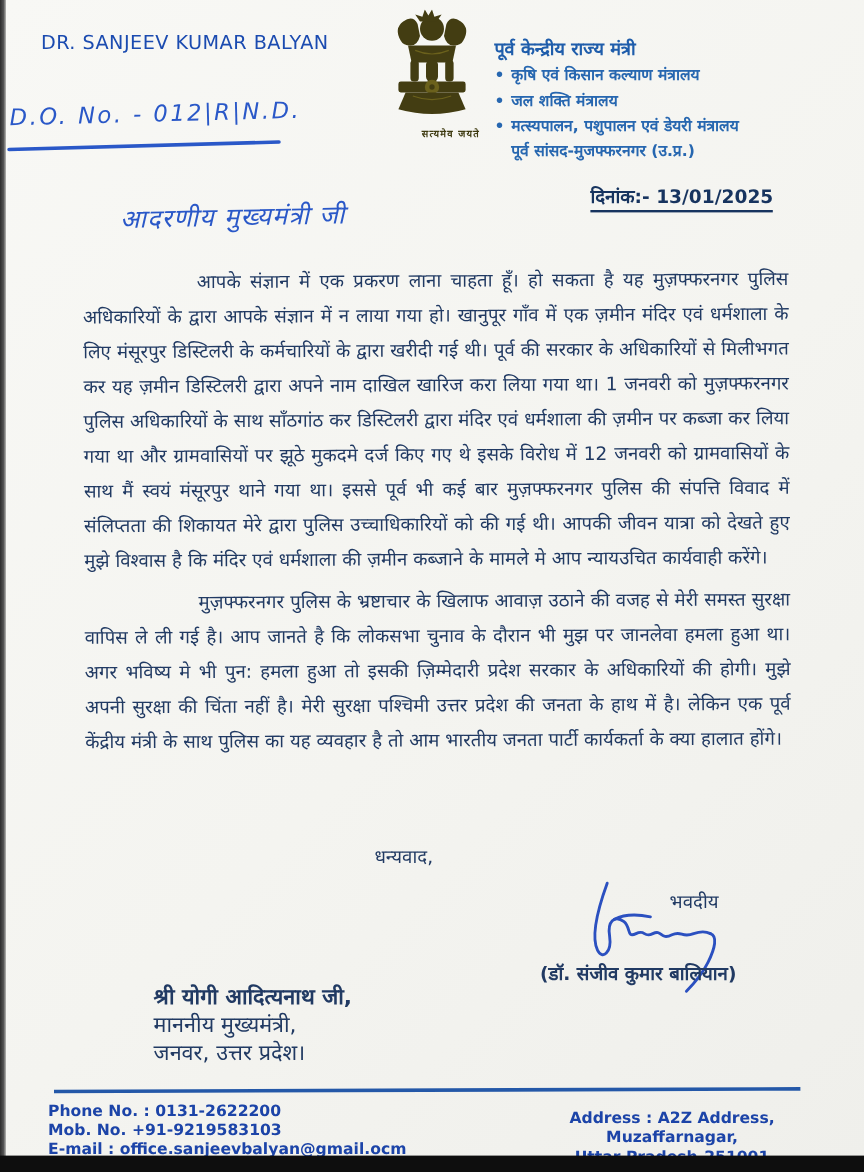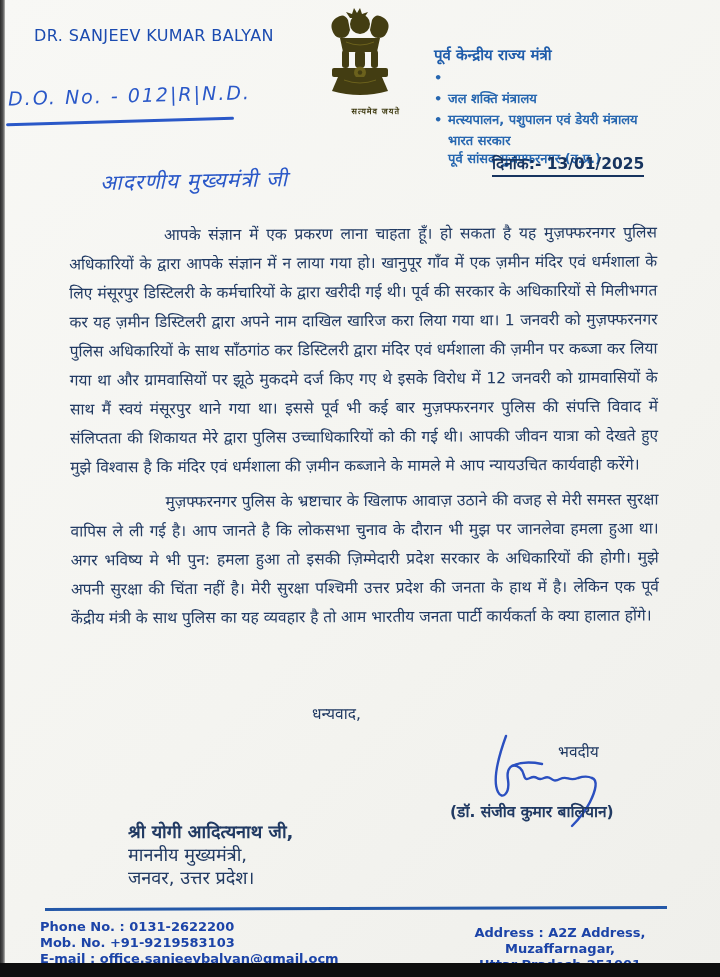--- a/index.html
+++ b/index.html
@@ -28,21 +28,21 @@
     position:absolute; left:8px; top:84px; width:260px;
     font-size:19px; font-style:italic; color:#2a58c8;
     letter-spacing:2px; transform:rotate(-1.5deg); white-space:nowrap;
   }
   .do-underline {
     position:absolute; left:6px; top:120px; width:228px; height:2.5px;
     background:#2a58c8; transform:rotate(-1.6deg); border-radius:2px;
   }
   .emblem-wrap { position:absolute; left:316px; top:8px; width:84px; text-align:right; }
   .emblem-motto { font-size:8px; color:#3e3a10; font-weight:bold; margin-top:1px; letter-spacing:1px; }
-  .hdr-right { position:absolute; left:434px; top:30px; width:252px;margin-top:14px; }
+  .hdr-right { position:absolute; left:412px; top:30px; width:252px; }
   .hdr-title { font-size:15px; font-weight:bold; color:#1f5dab; margin-bottom:5px; }
   .ministry { display:flex; font-size:13px; font-weight:bold; color:#2767b0; line-height:1.45; margin-bottom:2px; }
   .ministry .bullet { width:14px; flex:0 0 14px; }
   .hdr-sub { font-size:13px; font-weight:bold; color:#2767b0; line-height:1.45; padding-left:14px; }
   .date-line {
     position:absolute; left:492px; top:152px;
     font-size:15.5px; font-weight:bold; color:#17345f;
     border-bottom:2px solid #17345f; padding-bottom:1px;
   }
   
@@ -108,30 +108,30 @@
         <path d="M24 72 q16 6 32 0"></path>
       </g>
     </svg>
     <div class="emblem-motto">सत्यमेव जयते</div>
   </div>
 
   <div class="hdr-right">
     <div class="hdr-title">पूर्व केन्द्रीय राज्य मंत्री</div>
     <div class="ministry">
       <span class="bullet">•</span>
+      <span>कृषि एवं किसान कल्याण मंत्रालय</span>
     </div>
     <div class="ministry">
       <span class="bullet">•</span>
       <span>जल शक्ति मंत्रालय</span>
     </div>
     <div class="ministry">
       <span class="bullet">•</span>
       <span>मत्स्यपालन, पशुपालन एवं डेयरी मंत्रालय</span>
     </div>
-    <div class="hdr-sub">भारत सरकार</div>
     <div class="hdr-sub">पूर्व सांसद-मुजफ्फरनगर (उ.प्र.)</div>
   </div>
   <div class="date-line">दिनांक:- 13/01/2025</div>
 
   <div class="salutation">आदरणीय मुख्यमंत्री जी</div>
 
   <div class="body-text">
     <p>आपके संज्ञान में एक प्रकरण लाना चाहता हूँ। हो सकता है यह मुज़फ्फरनगर पुलिस अधिकारियों के द्वारा आपके संज्ञान में न लाया गया हो। खानुपूर गाँव में एक ज़मीन मंदिर एवं धर्मशाला के लिए मंसूरपुर डिस्टिलरी के कर्मचारियों के द्वारा खरीदी गई थी। पूर्व की सरकार के अधिकारियों से मिलीभगत कर यह ज़मीन डिस्टिलरी द्वारा अपने नाम दाखिल खारिज करा लिया गया था। 1 जनवरी को मुज़फ्फरनगर पुलिस अधिकारियों के साथ साँठगांठ कर डिस्टिलरी द्वारा मंदिर एवं धर्मशाला की ज़मीन पर कब्जा कर लिया गया था और ग्रामवासियों पर झूठे मुकदमे दर्ज किए गए थे इसके विरोध में 12 जनवरी को ग्रामवासियों के साथ मैं स्वयं मंसूरपुर थाने गया था। इससे पूर्व भी कई बार मुज़फ्फरनगर पुलिस की संपत्ति विवाद में संलिप्तता की शिकायत मेरे द्वारा पुलिस उच्चाधिकारियों को की गई थी। आपकी जीवन यात्रा को देखते हुए मुझे विश्वास है कि मंदिर एवं धर्मशाला की ज़मीन कब्जाने के मामले मे आप न्यायउचित कार्यवाही करेंगे।</p>
     <p>मुज़फ्फरनगर पुलिस के भ्रष्टाचार के खिलाफ आवाज़ उठाने की वजह से मेरी समस्त सुरक्षा वापिस ले ली गई है। आप जानते है कि लोकसभा चुनाव के दौरान भी मुझ पर जानलेवा हमला हुआ था। अगर भविष्य मे भी पुन: हमला हुआ तो इसकी ज़िम्मेदारी प्रदेश सरकार के अधिकारियों की होगी। मुझे अपनी सुरक्षा की चिंता नहीं है। मेरी सुरक्षा पश्चिमी उत्तर प्रदेश की जनता के हाथ में है। लेकिन एक पूर्व केंद्रीय मंत्री के साथ पुलिस का यह व्यवहार है तो आम भारतीय जनता पार्टी कार्यकर्ता के क्या हालात होंगे।</p>
   </div>

